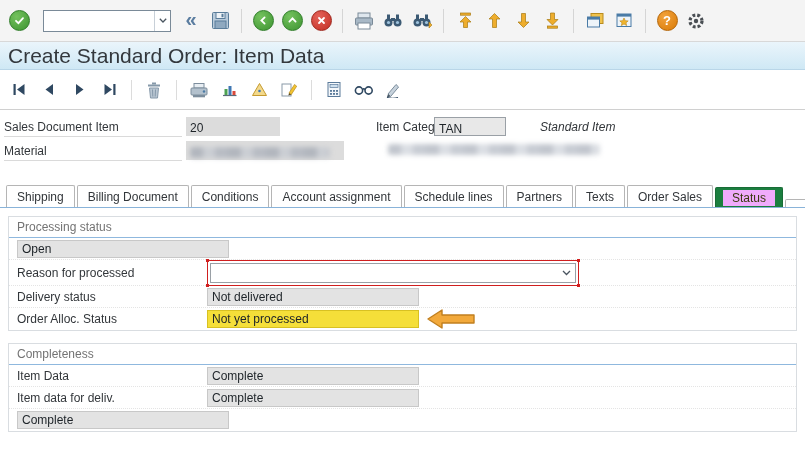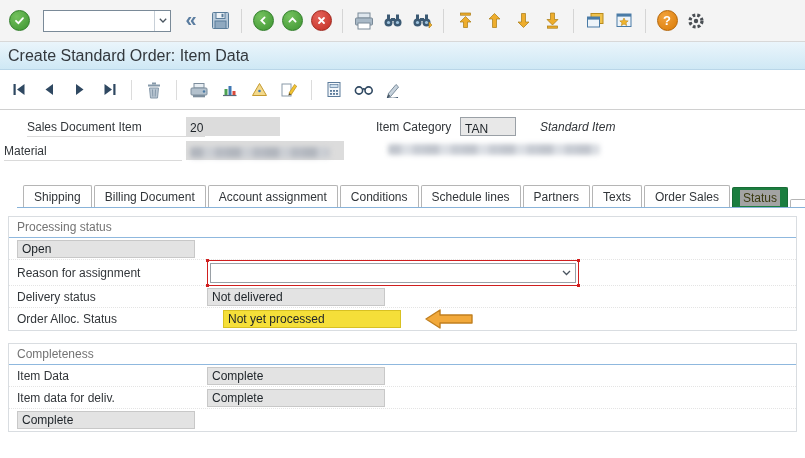--- a/index.html
+++ b/index.html
@@ -48,21 +48,21 @@
   .collapse-glyph { font-size: 20px; font-weight: bold; color: #5b7da0; line-height: 1; margin-top: -3px; }
   .vsep { width: 1px; height: 24px; background: #d5d5d5; margin: 0 5px; flex: 0 0 1px; }
 
   
   .title-bar {
     height: 28px;
     background: linear-gradient(#eaf5fb, #cfe8f5);
     border-bottom: 1px solid #b9d6e8;
     display: flex; align-items: center;
     padding-left: 8px;
-    font-size: 16px; color: #33383d;
+    font-size: 21px; color: #33383d;
   }
 
   
   .app-toolbar {
     height: 40px;
     background: #fff;
     border-bottom: 1px solid #d0d0d0;
     display: flex; align-items: center;
     padding: 0 6px; gap: 4px;
   }
@@ -85,58 +85,58 @@
     display: inline-block;
     background: repeating-linear-gradient(90deg, #8f97a5 0 13px, #bcc2cc 13px 25px, #9aa2b0 25px 38px);
     opacity: .55; filter: blur(2.5px); border-radius: 3px;
   }
 
   
   .tab-strip {
     display: flex; align-items: flex-end;
     height: 24px; margin-top: 12px; padding-left: 6px;
     border-bottom: 1px solid #89b3d9;
-    white-space: nowrap; overflow: hidden; margin-left: 17px;
+    white-space: nowrap; overflow: hidden;
   }
   .tab {
     border: 1px solid #b5b5b5; border-bottom: none;
     border-radius: 2px 2px 0 0;
     background: #fff; color: #32363a;
     padding: 4px 10px 3px; margin-right: 2px;
     cursor: pointer; flex: 0 0 auto;
   }
   .tab.active {
     background: #1b7e3f; border-color: #186c36;
     padding: 3px 7px 2px;
   }
-  .tab.active .hl-yellow { background: #a3a3a3; color: #3a3a10; padding: 1px 3px; }
+  .tab.active .hl-yellow { background: #f0abfc; color: #3a3a10; padding: 1px 9px; }
   .tab.partial { width: 40px; margin-right: 0; }
 
   
   .content { background: #fff; padding-top: 8px; }
   .group {
     margin: 0 8px 12px 8px;
     border: 1px solid #d9dde1;
     background: #fff;
   }
   .group-title {
     height: 21px; line-height: 21px; padding-left: 8px;
     color: #737373; border-bottom: 1px solid #8fb8de;
   }
   .frow {
     height: 22px; display: flex; align-items: center;
     padding-left: 8px; border-bottom: 1px dotted #e4e4e4;
     position: relative;
   }
-  .frow:last-child { border-bottom: none; gap: 16px; }
+  .frow:last-child { border-bottom: none; }
   .flabel { width: 190px; flex: 0 0 190px; color: #32363a; }
   .ffield {
     height: 18px; line-height: 16px; padding: 0 4px;
     background: #e3e3e3; border: 1px solid #c8c8c8;
-    width: 178px; flex: 0 0 auto; color: #1d2328;
+    width: 212px; flex: 0 0 auto; color: #1d2328;
   }
   .ffield.highlight { background: #f5df39; border-color: #d8c122; }
 
   .combo-wrap { position: relative; padding: 2px; border: 1px solid #d01f1f; display: flex; align-items: center; }
   .combo-wrap .tick { position: absolute; width: 3px; height: 3px; background: #d01f1f; }
   .tick.tl { left: -2px; top: -2px; } .tick.tr { right: -2px; top: -2px; }
   .tick.bl { left: -2px; bottom: -2px; } .tick.br { right: -2px; bottom: -2px; }
   .combo {
     width: 366px; height: 20px;
     border: 1px solid #9aa0a6; background: #fff;
@@ -378,57 +378,57 @@
     <button class="icon-btn">
       <svg width="18" height="16" viewBox="0 0 18 16">
         <polygon points="3,12 11,2.5 13.6,5 5.6,14.5" fill="#c7d2dc" stroke="#7d8e9d"></polygon>
         <polygon points="3,12 5.6,14.5 1.8,15.6" fill="#4a5a68"></polygon>
         <path d="M2 15.5 q6 1.6 11 0" stroke="#2f4861" stroke-width="1.1" fill="none"></path>
       </svg>
     </button>
   </div>
 
   <div class="header-area">
-    <span class="hlabel" style="left:4px; top:8px; width:178px;margin-left:23px;">Sales Document Item</span>
+    <span class="hlabel" style="left:4px; top:8px; width:178px;">Sales Document Item</span>
     <span class="hfield" style="left:186px; top:7px; width:94px;">20</span>
     <span class="hlabel nounder" style="left:376px; top:8px; width:92px;">Item Category</span>
-    <span class="hfield boxed" style="left:460px; top:7px; width:56px;">TAN</span>
+    <span class="hfield boxed" style="left:434px; top:7px; width:72px;">TAN</span>
     <span class="htext" style="left:540px; top:8px;font-style:italic;">Standard Item</span>
 
     <span class="hlabel" style="left:4px; top:32px; width:178px;">Material</span>
     <span class="hfield" style="left:186px; top:31px; width:158px;"><span class="smear" style="width:140px; height:11px; margin-top:3px;"></span></span>
     <span class="htext" style="left:388px; top:32px;"><span class="smear" style="width:212px; height:11px;"></span></span>
   </div>
 
   <div class="tab-strip">
     <div class="tab">Shipping</div>
     <div class="tab">Billing Document</div>
+    <div class="tab">Conditions</div>
     <div class="tab">Account assignment</div>
-    <div class="tab">Conditions</div>
     <div class="tab">Schedule lines</div>
     <div class="tab">Partners</div>
     <div class="tab">Texts</div>
     <div class="tab">Order Sales</div>
     <div class="tab active">
       <span class="hl-yellow">Status</span>
     </div>
     <div class="tab partial"></div>
   </div>
 
   <div class="content">
 
     <div class="group">
       <div class="group-title">Processing status</div>
 
       <div class="frow">
         <span class="ffield">Open</span>
       </div>
 
       <div class="frow" style="height:26px;">
-        <span class="flabel">Reason for assignment</span>
+        <span class="flabel">Reason for processed</span>
         <span class="combo-wrap">
           <span class="tick tl"></span>
             <span class="tick tr"></span>
             <span class="tick bl"></span>
             <span class="tick br"></span>
           <span class="combo">
             <input value="" style="">
             <span class="dd">
               <svg width="9" height="6" viewBox="0 0 9 6">
                   <polyline points="1,1 4.5,4.5 8,1" fill="none" stroke="#4a5560" stroke-width="1.3"></polyline>

